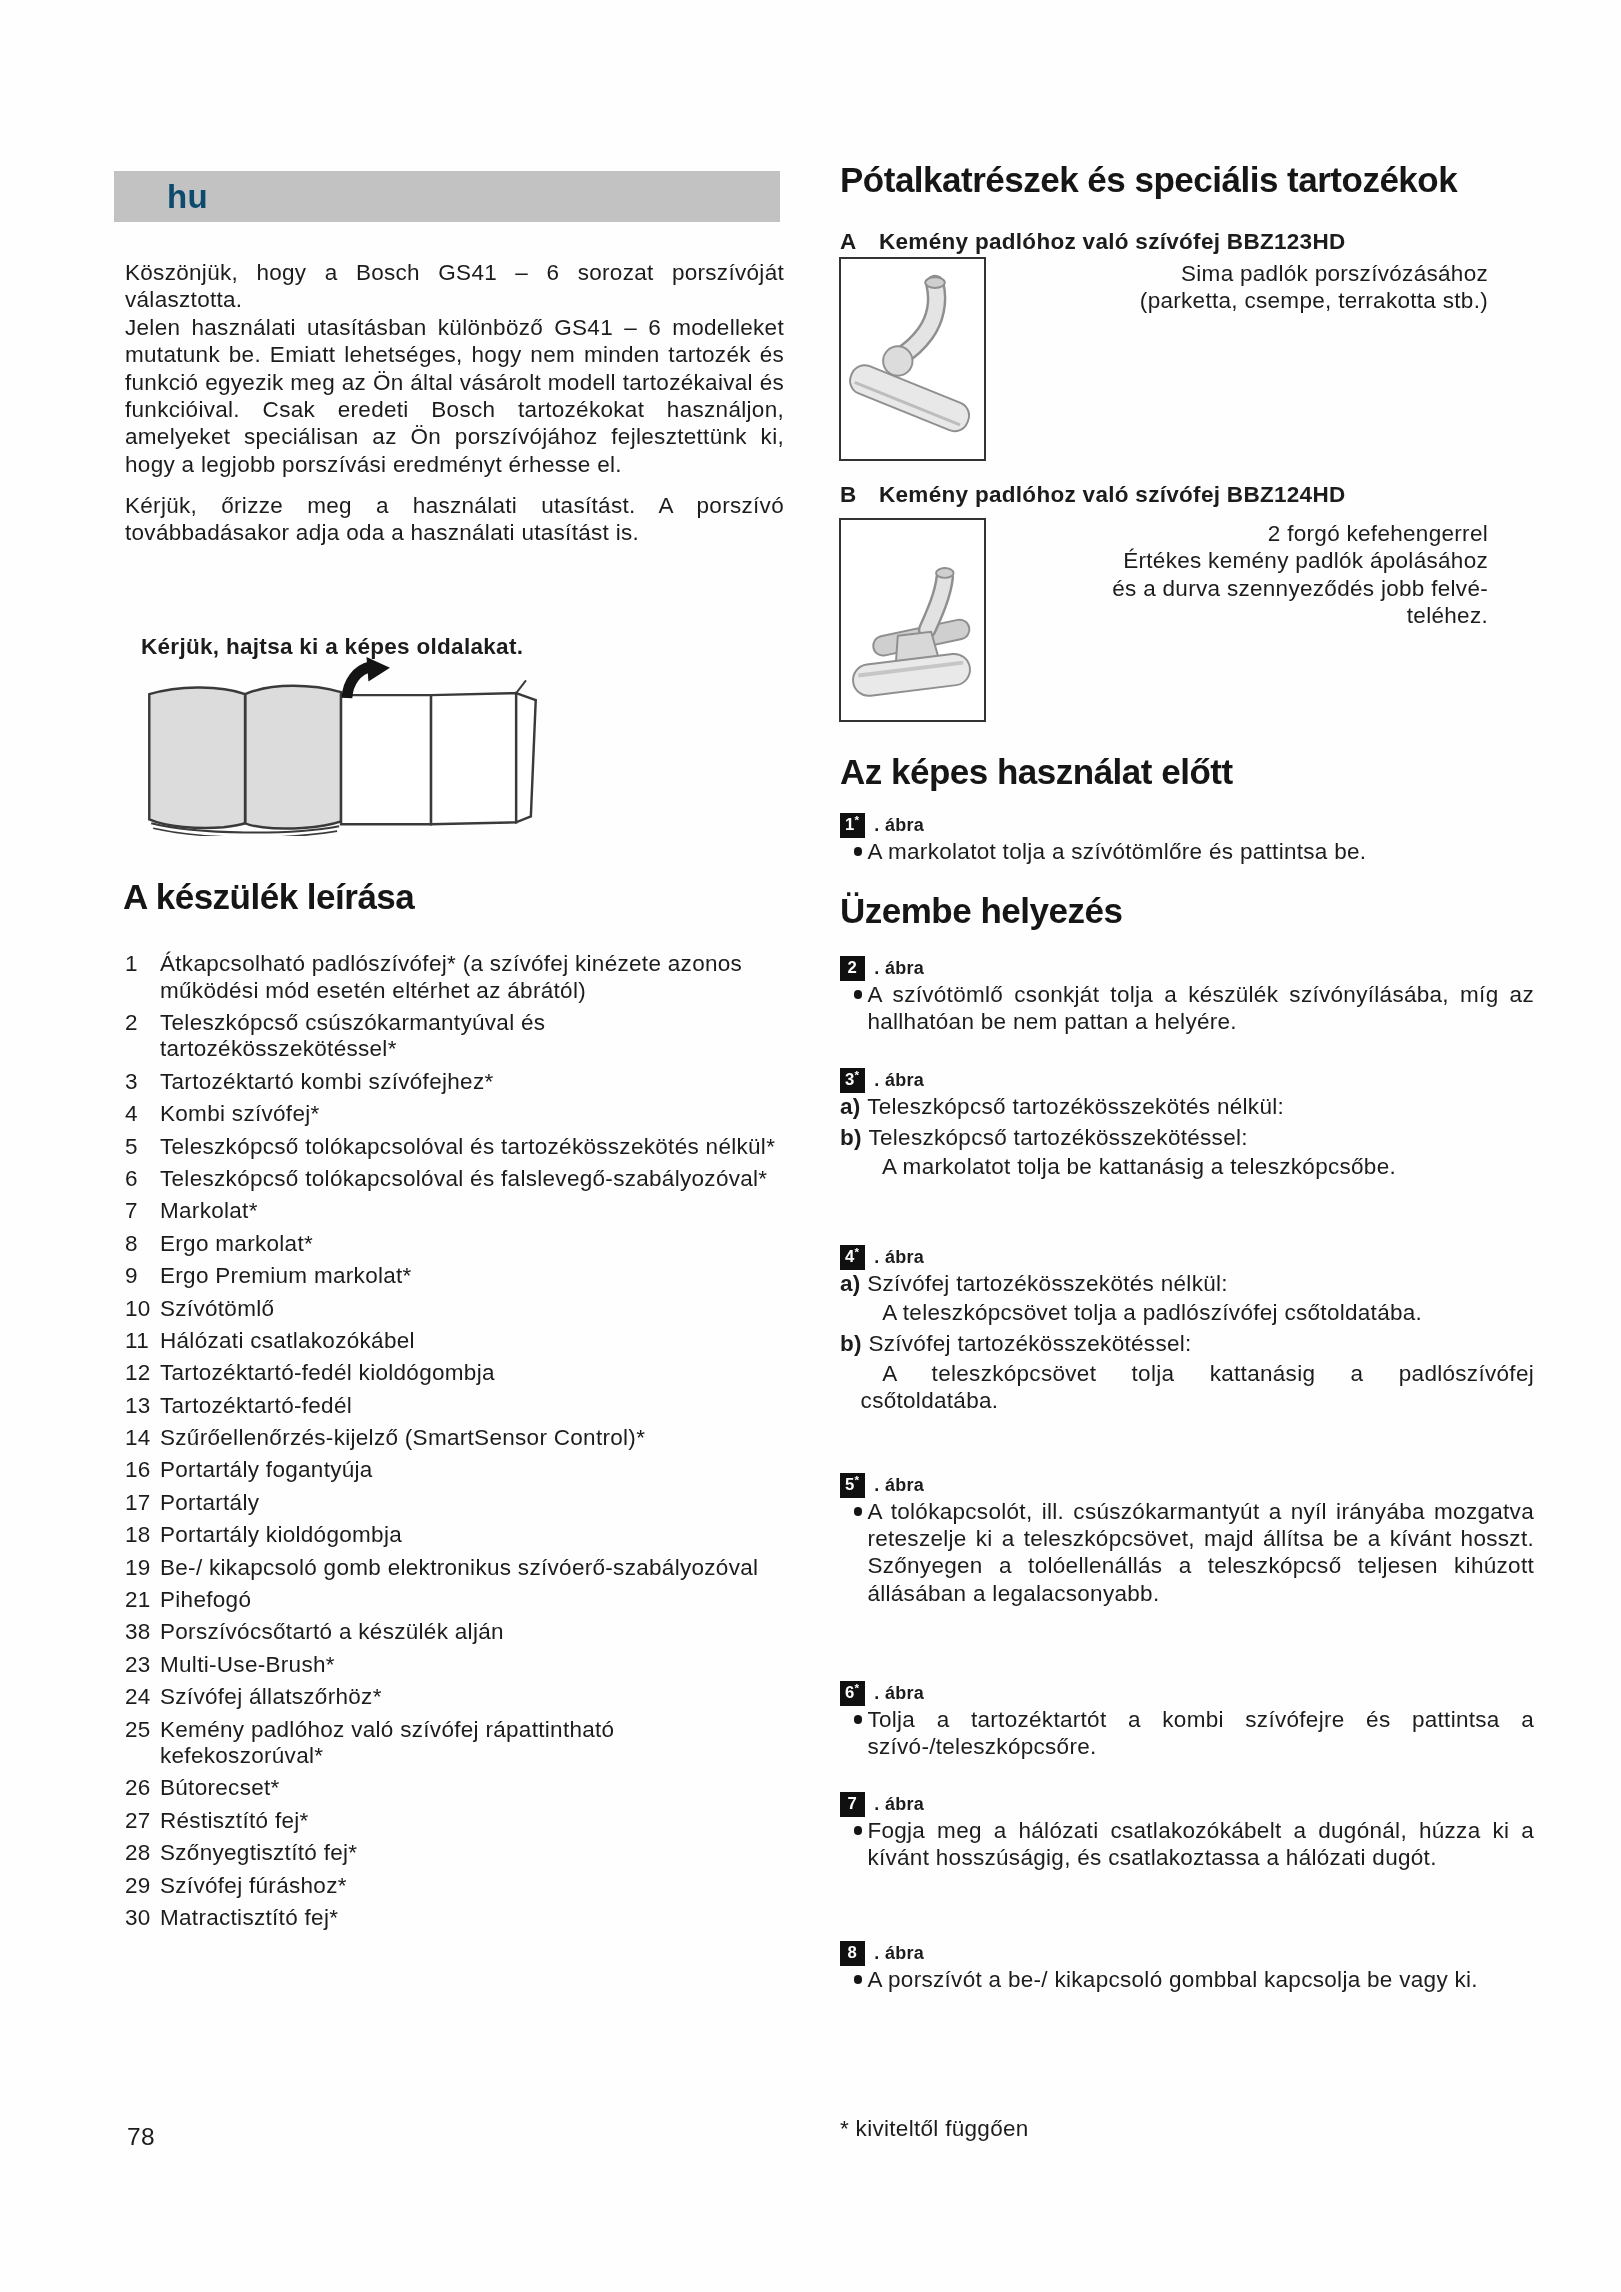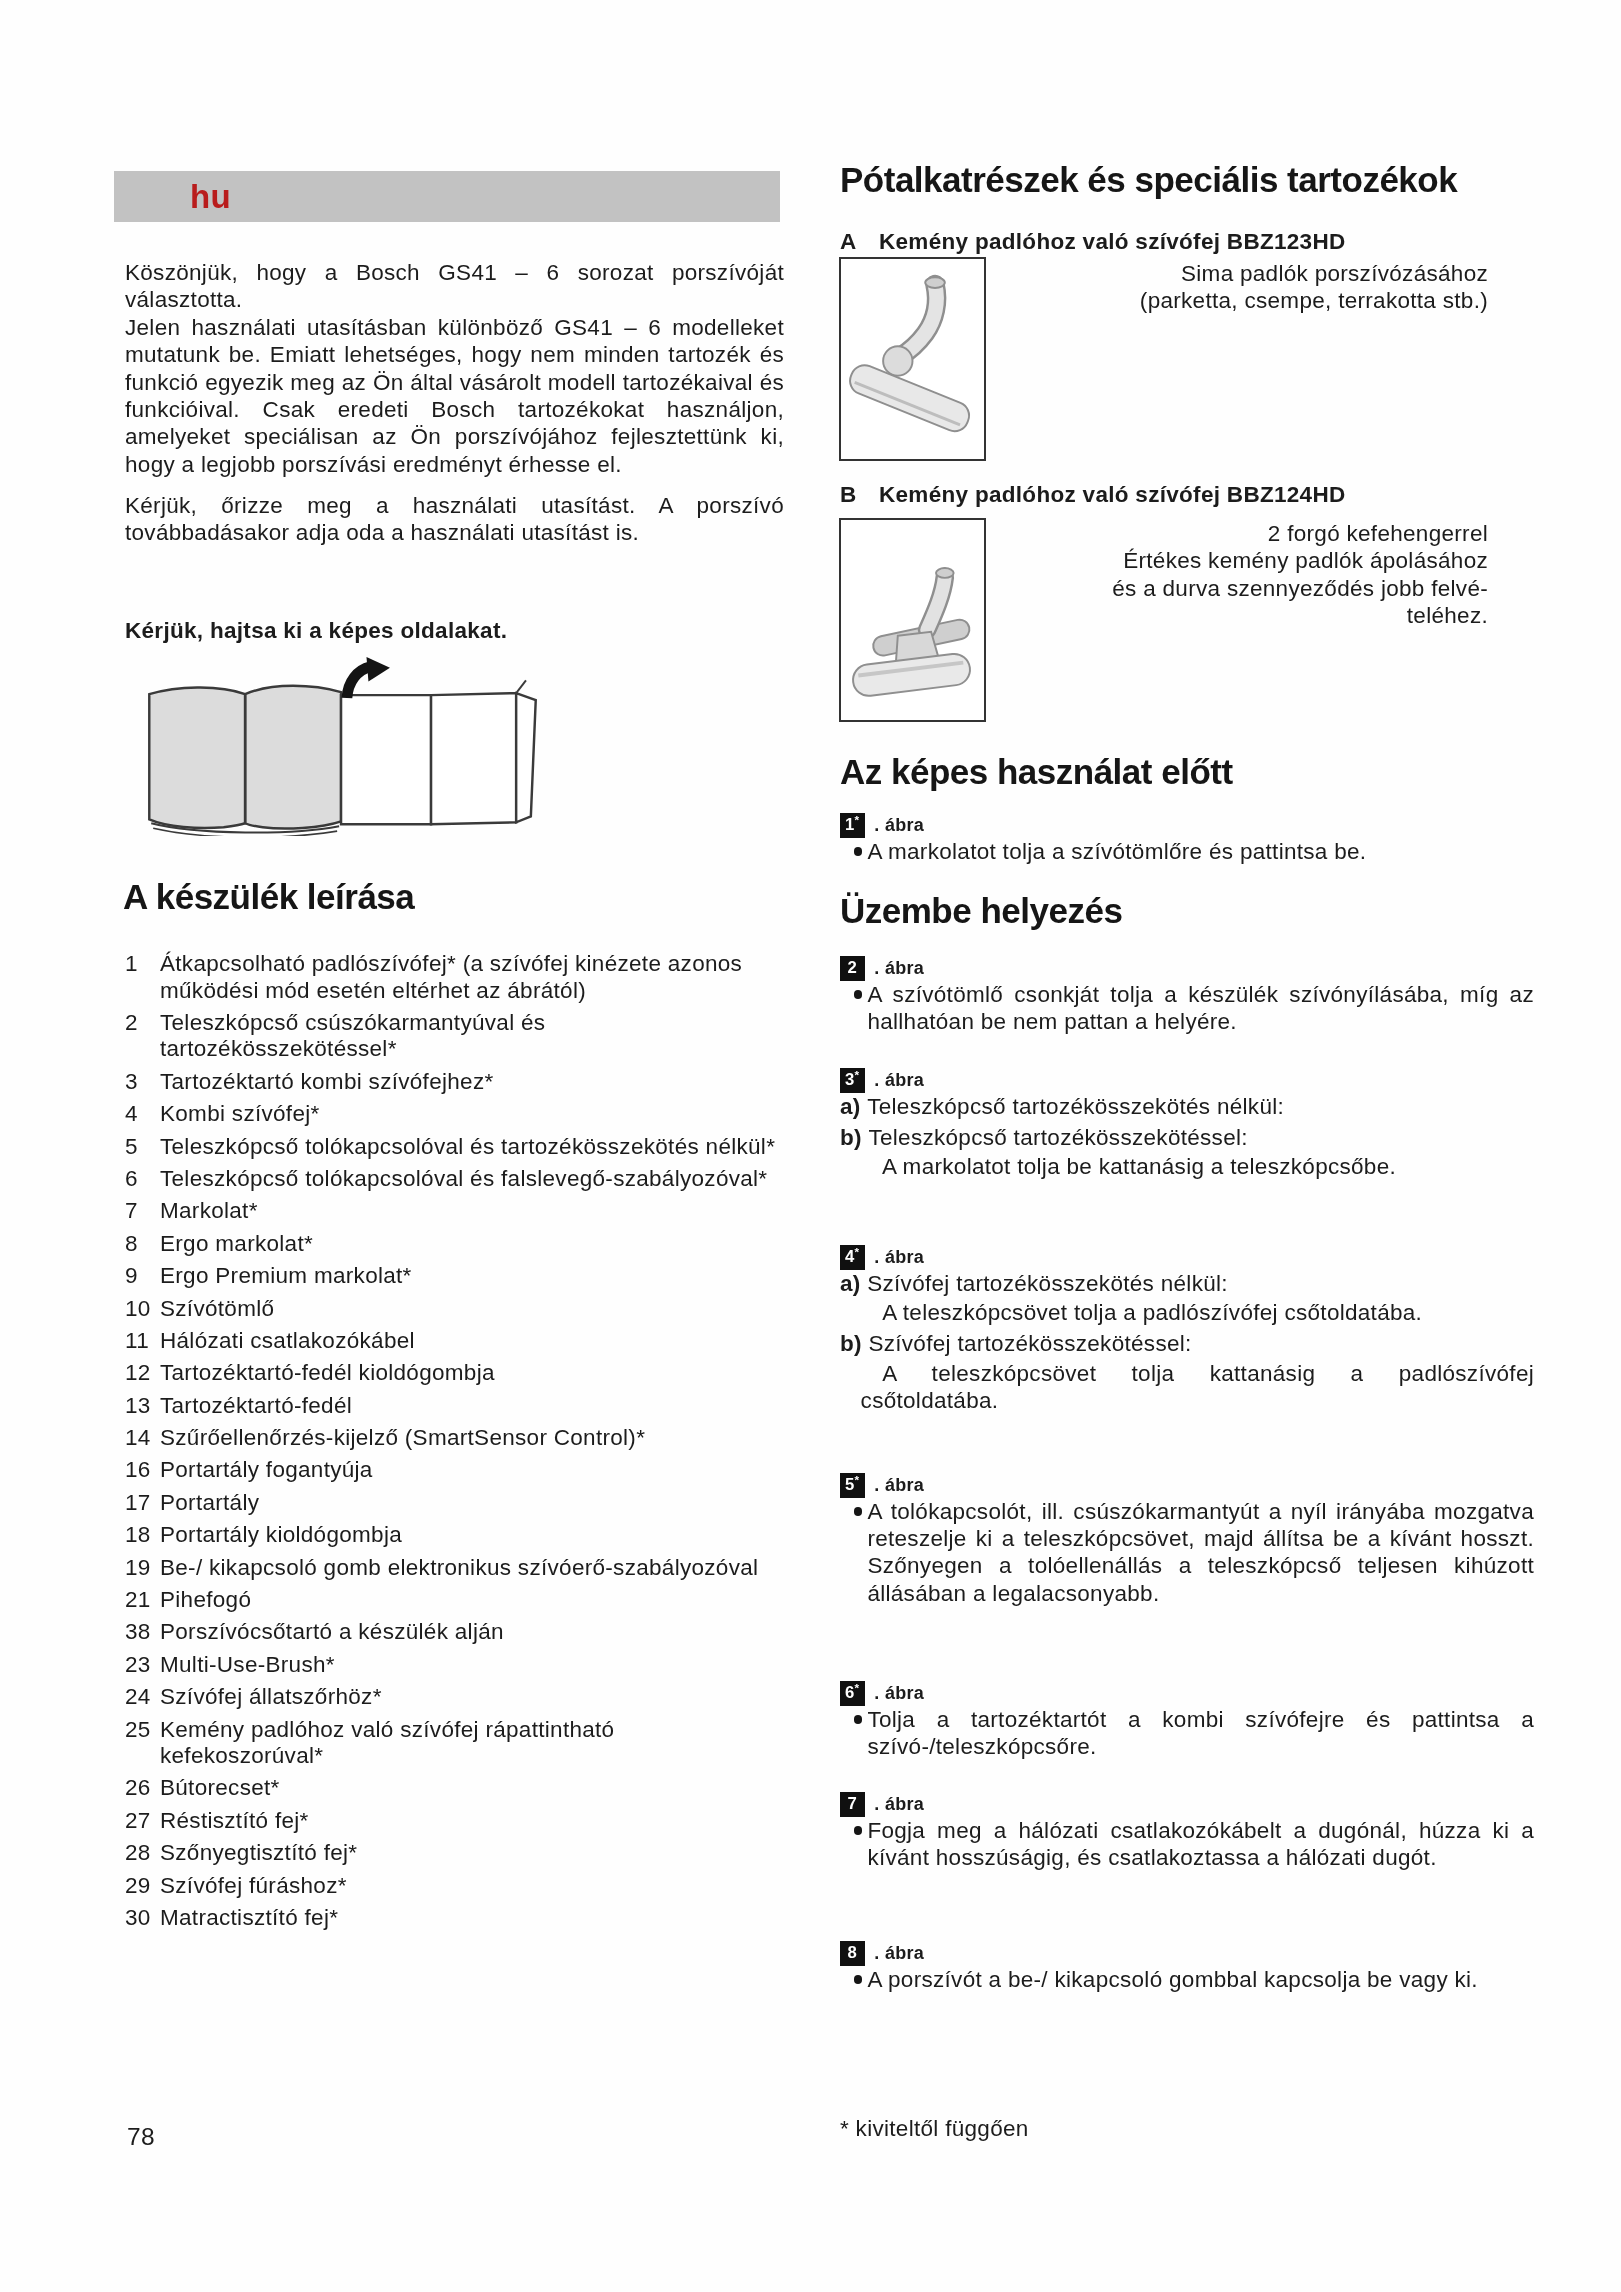--- a/index.html
+++ b/index.html
@@ -6,25 +6,25 @@
   body{background:#e8e8e8;}
   .page{
     position:relative;width:1621px;height:2293px;margin:0 auto;
     background:#fefefe;color:#1c1c1c;
     font-family:"Liberation Sans","DejaVu Sans",sans-serif;
     font-size:22.5px;line-height:27.4px;letter-spacing:0.3px;
     overflow:hidden;
   }
   
   .lang-bar{position:absolute;left:114px;top:171px;width:666px;height:51px;background:#c2c2c2;}
-  .lang-bar span{display:inline-block;padding-left:76px;font-size:33px;font-weight:bold;line-height:51px;color:#b91c1c;}
+  .lang-bar span{display:inline-block;padding-left:53px;font-size:33px;font-weight:bold;line-height:51px;color:#0c4a6e;}
   .intro{position:absolute;left:125px;top:259px;width:659px;}
   .intro p{margin:0;text-align:justify;}
   .intro p.keep{margin-top:13.7px;}
-  .foldout{position:absolute;left:125px;top:617px;width:659px;font-weight:bold;margin:0;}
+  .foldout{position:absolute;left:125px;top:617px;width:659px;font-weight:bold;margin:16px;}
   .book{position:absolute;left:137px;top:655px;}
   .h-big{position:absolute;margin:0;font-size:35px;line-height:41px;font-weight:bold;letter-spacing:-0.5px;color:#161616;}
   .dev-title{left:123px;top:876px;}
   .device-list{position:absolute;left:125px;top:951px;width:659px;}
   .d-item{display:flex;margin-bottom:5.9px;line-height:26.5px;}
   .d-item .n{flex:none;width:35px;}
   .d-item .t{flex:1;}
   .page-num{position:absolute;left:127px;top:2123px;font-size:24.5px;margin:0;}
   
   .spare-title{left:840px;top:159px;width:706px;}

